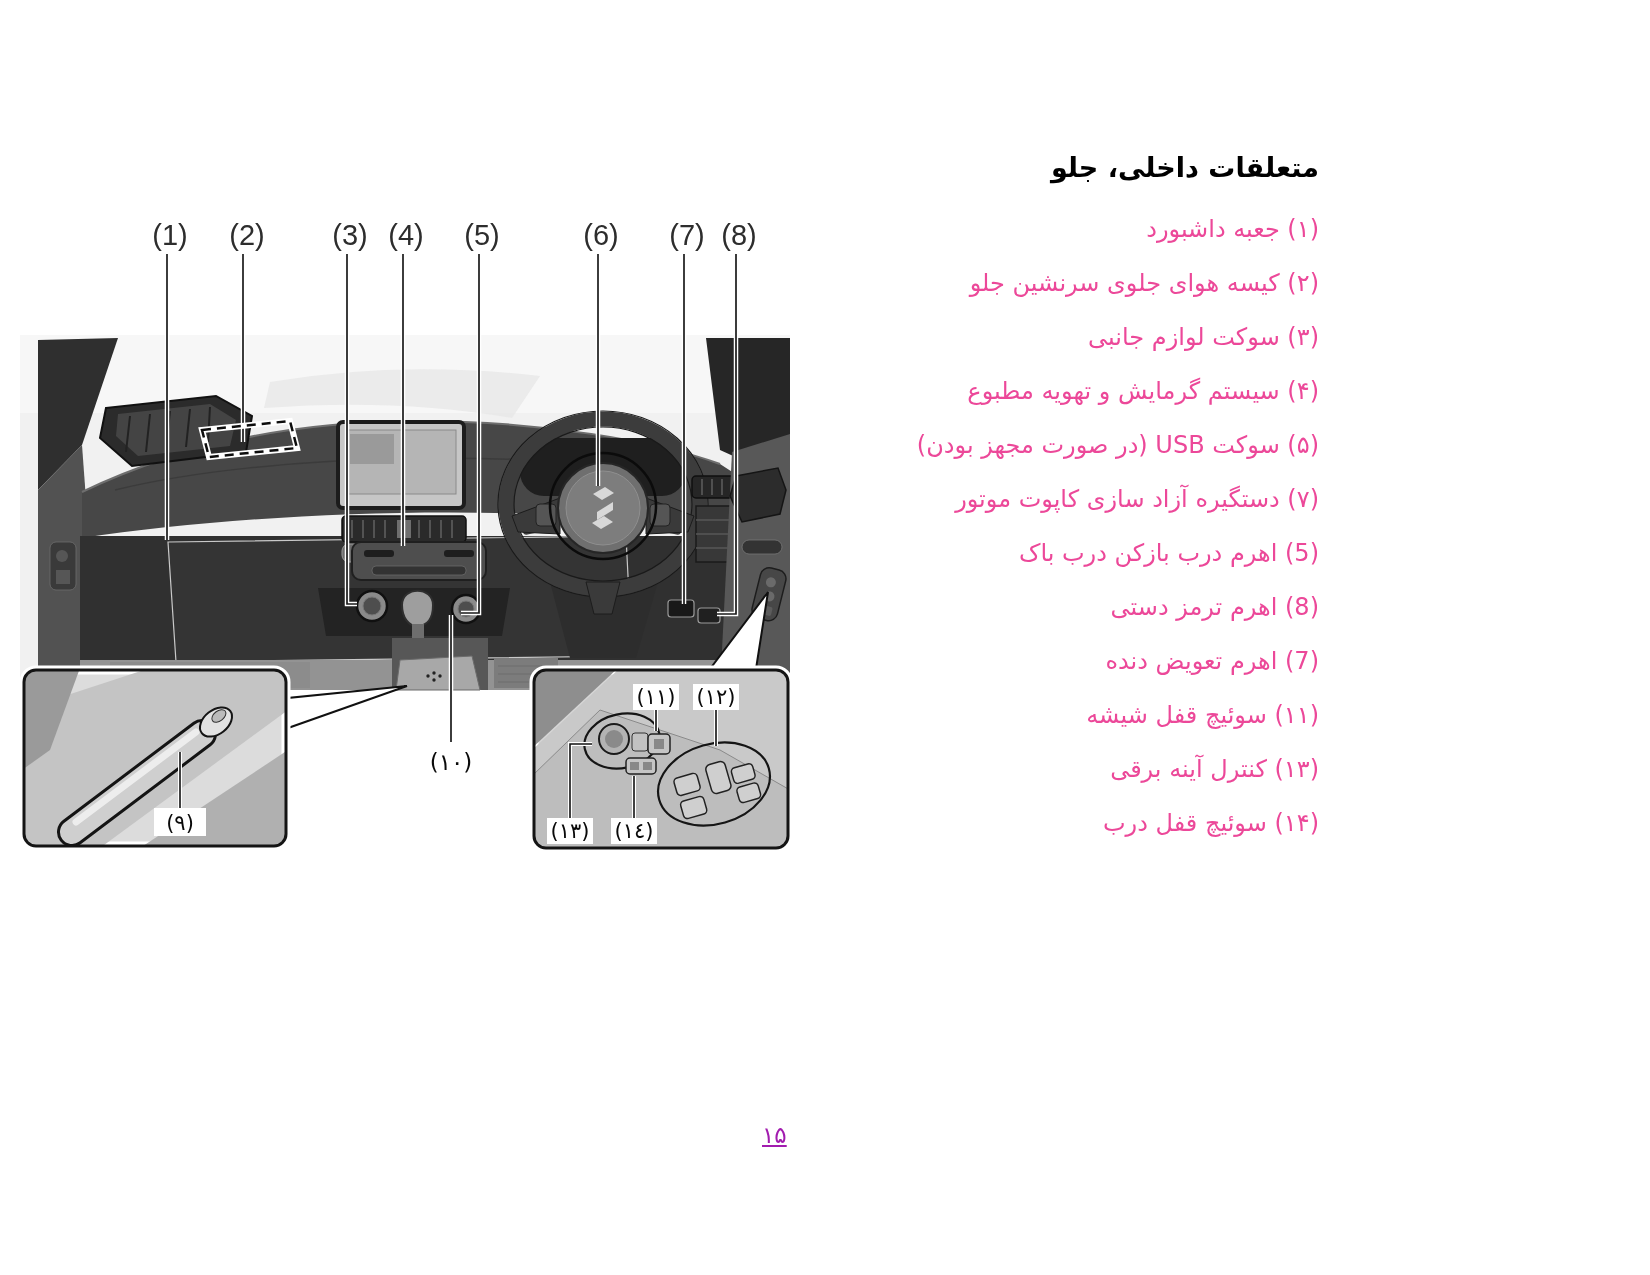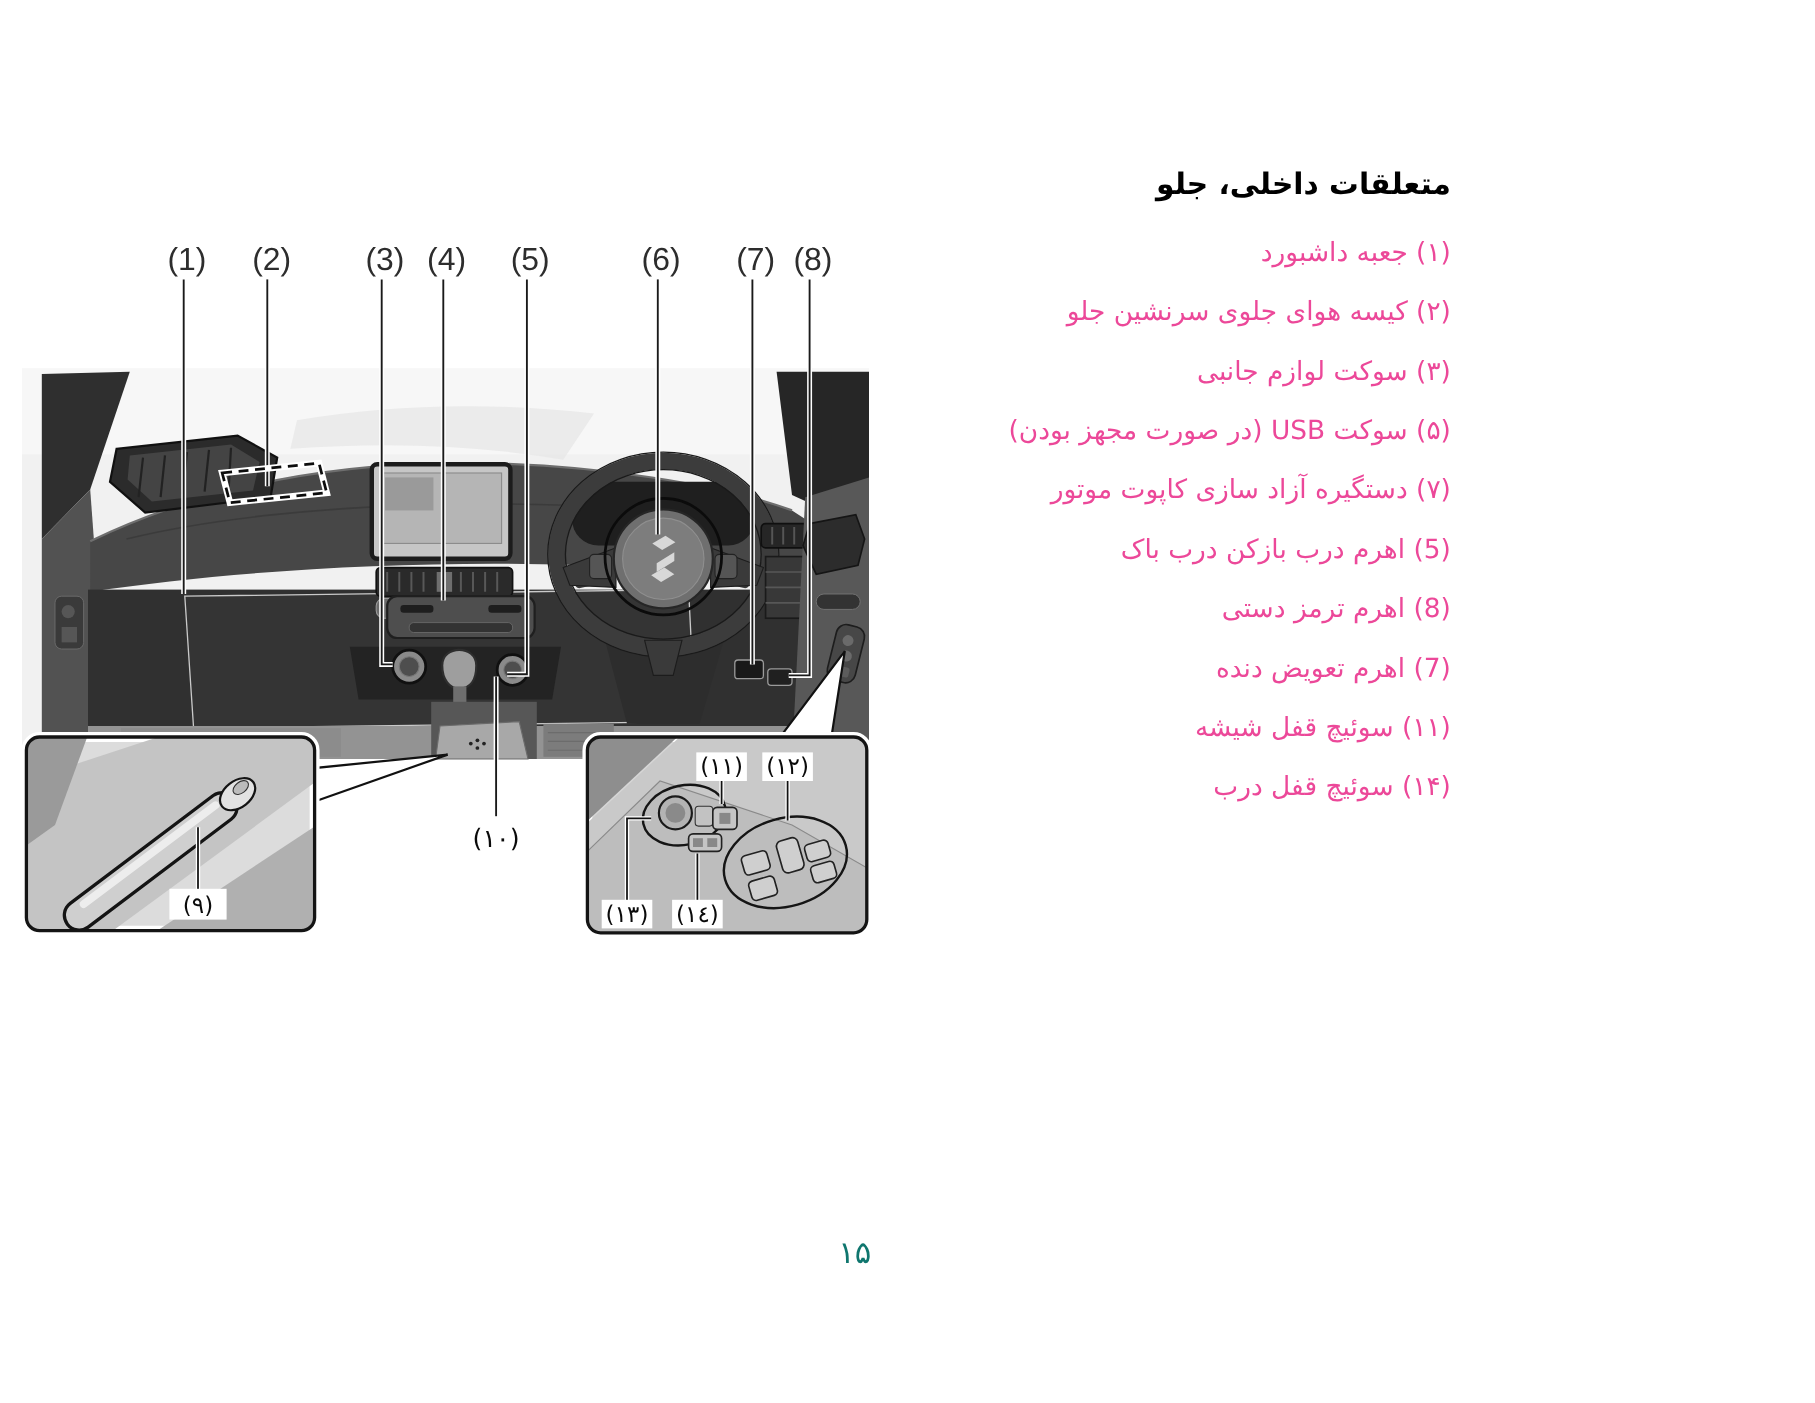--- a/index.html
+++ b/index.html
@@ -3,41 +3,43 @@
 <meta charset="utf-8">
 <style>
   html,body{margin:0;padding:0;background:#fff;}
   .page{position:relative;width:1534px;height:1275px;background:#ffffff;overflow:hidden;
         font-family:"DejaVu Sans",sans-serif;color:#111;}
   .legend{position:absolute;top:150px;right:215px;width:470px;text-align:right;direction:rtl;}
   .legend-title{font-size:27px;font-weight:bold;line-height:36px;margin-bottom:16px;color:#000;}
   .legend-list{list-style:none;margin:0;padding:0;font-size:24px;}
   .legend-list li{height:54px;line-height:54px;white-space:nowrap;color:#ec4899;}
   .diagram{position:absolute;left:20px;top:190px;width:780px;height:660px;}
-  .page-number{position:absolute;left:762px;top:1122px;font-size:28px;color:#0f766e;}
+  .page-number{position:absolute;left:762px;top:1122px;font-size:23px;color:#a21caf;text-decoration:underline;}
   svg text.callout{font-family:"Liberation Sans",sans-serif;font-size:29px;fill:#2d2d2d;}
   svg text.fa{font-family:"DejaVu Sans",sans-serif;font-size:21px;fill:#0a0a0a;}
 </style>
 </head>
 <body>
 
 <div class="page">
 
   <div class="legend">
     <div class="legend-title">متعلقات داخلی، جلو</div>
     <ol class="legend-list">
       <li>(۱) جعبه داشبورد</li>
       <li>(۲) کیسه هوای جلوی سرنشین جلو</li>
       <li>(۳) سوکت لوازم جانبی</li>
+      <li>(۴) سیستم گرمایش و تهویه مطبوع</li>
       <li>(۵) سوکت USB (در صورت مجهز بودن)</li>
       <li>(۷) دستگیره آزاد سازی کاپوت موتور</li>
       <li>(5) اهرم درب بازکن درب باک</li>
       <li>(8) اهرم ترمز دستی</li>
       <li>(7) اهرم تعویض دنده</li>
       <li>(۱۱) سوئیچ قفل شیشه</li>
+      <li>(۱۳) کنترل آینه برقی</li>
       <li>(۱۴) سوئیچ قفل درب</li>
     </ol>
   </div>
 
   <div class="diagram">
     <svg viewBox="0 0 780 660" width="780" height="660">
       <defs>
         <clipPath id="clipL">
             <rect x="4" y="480" width="262" height="176" rx="12"></rect>
           </clipPath>

